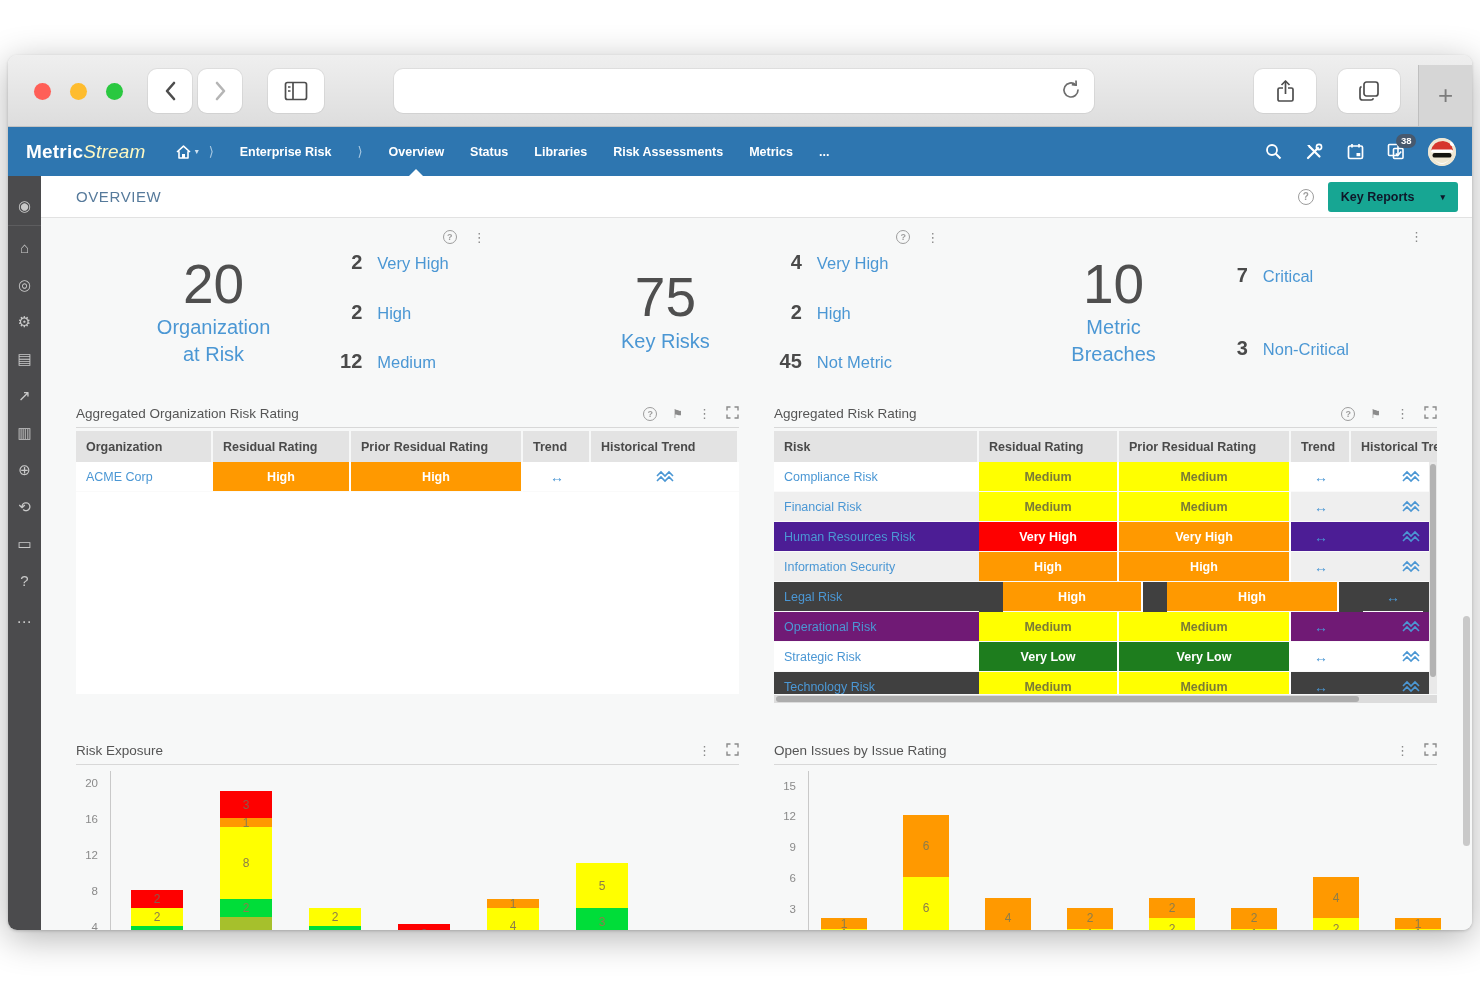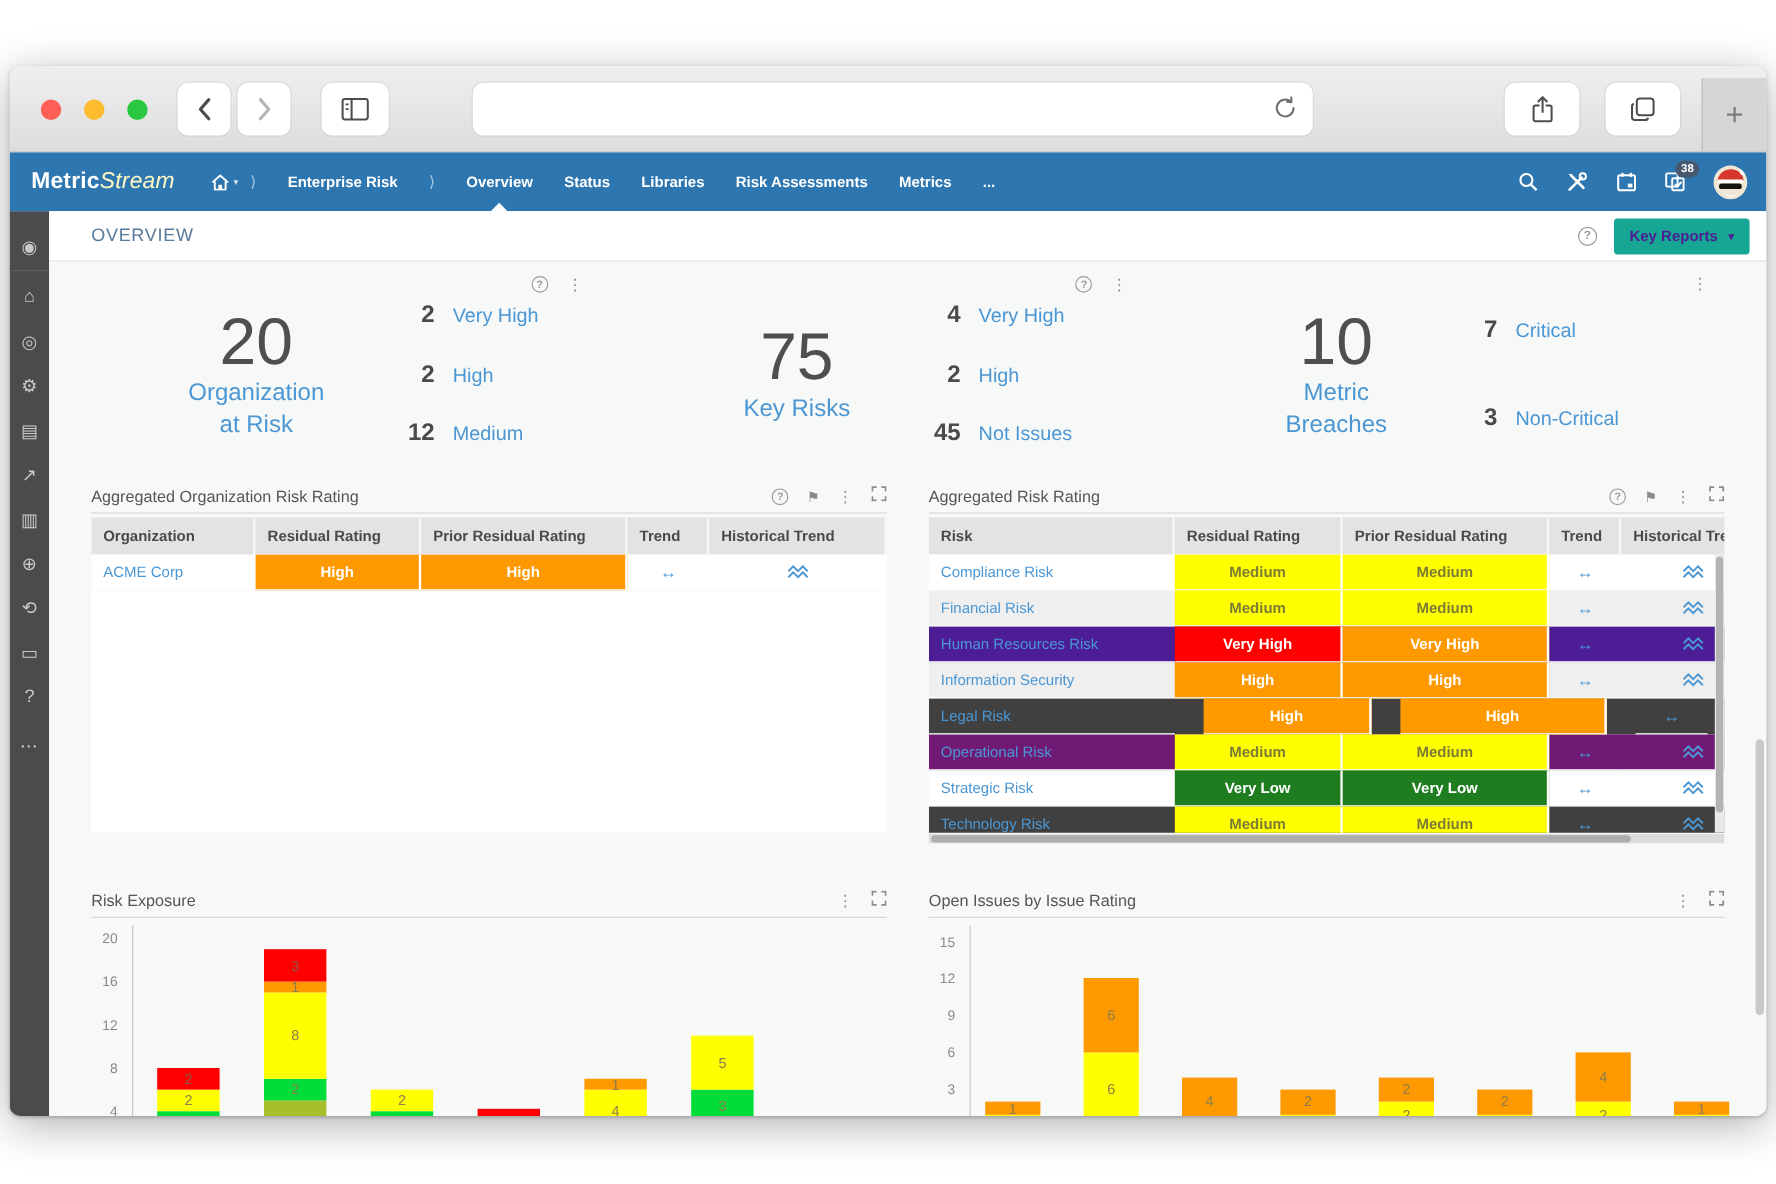--- a/index.html
+++ b/index.html
@@ -49,22 +49,22 @@
   .sb-ico.first { border-bottom:1px solid #5d5d5f; margin-bottom:3px; height:40px; }
   .sb-ico.last { margin-top:4px; letter-spacing:1px; }
   .main { flex:1; position:relative; background:#f7f8f8; overflow:hidden; }
 
   
   .pg-head { height:42px; background:#fff; border-bottom:1px solid #e2e2e2; display:flex; align-items:center; }
   .pg-title { margin-left:35px; color:#567a9b; font-size:15px; letter-spacing:.6px; font-weight:400; }
   .pg-right { margin-left:auto; display:flex; align-items:center; gap:14px; padding-right:14px; }
   .help-circ { width:16px; height:16px; border:1.4px solid #9d9d9d; border-radius:50%; color:#9d9d9d;
     font-size:10px; font-weight:700; display:flex; align-items:center; justify-content:center; cursor:pointer; }
-  .key-reports { background:#17a693; color:#4c1d95; font-size:12.5px; font-weight:700; border:none;
-    border-radius:3px; padding:8px 13px; display:flex; align-items:center; gap:9px; cursor:pointer; }
+  .key-reports { background:#17a693; color:#0f172a; font-size:12.5px; font-weight:700; border:none;
+    border-radius:3px; padding:8px 13px; display:flex; align-items:center; gap:26px; cursor:pointer; }
   .key-reports .caret { font-size:9px; }
 
   .content { padding:0 35px; }
 
   
   .kpi-row { height:182px; display:flex; }
   .kpi { position:relative; flex:1; display:flex; align-items:center; justify-content:center; gap:58px; padding-top:6px; }
   .kpi-icons { position:absolute; top:12px; display:flex; gap:16px; align-items:center; color:#9a9a9a; }
   .kpi-num { font-size:55px; color:#4f4f4f; line-height:1.02; text-align:center; }
   .kpi-label { font-size:20px; color:#4b97d4; line-height:1.35; text-align:center; margin-top:2px; }
@@ -319,21 +319,21 @@
                   <div class="kpi-stat">
                     <span class="n">4</span>
                     <span class="l">Very High</span>
                   </div>
                   <div class="kpi-stat">
                     <span class="n">2</span>
                     <span class="l">High</span>
                   </div>
                   <div class="kpi-stat">
                     <span class="n">45</span>
-                    <span class="l">Not Issues</span>
+                    <span class="l">Not Metric</span>
                   </div>
                 </div>
               </div>
               <div class="kpi">
                 <div class="kpi-icons" style="right: 14px;">
                   <div class="kebab">⋮</div>
                 </div>
                 <div>
                   <div class="kpi-num">10</div>
                   <div class="kpi-label">

